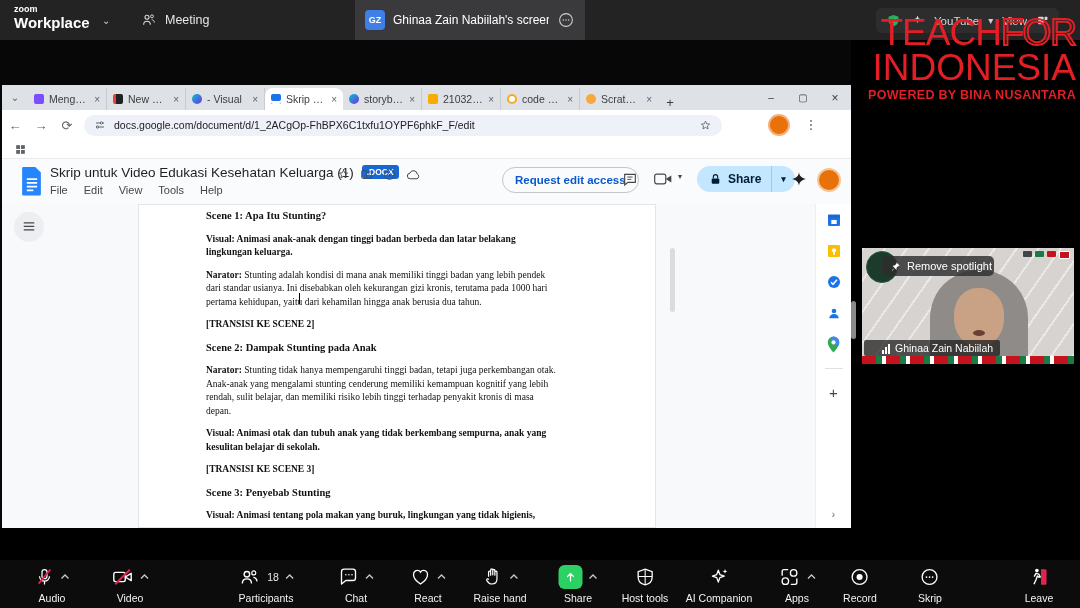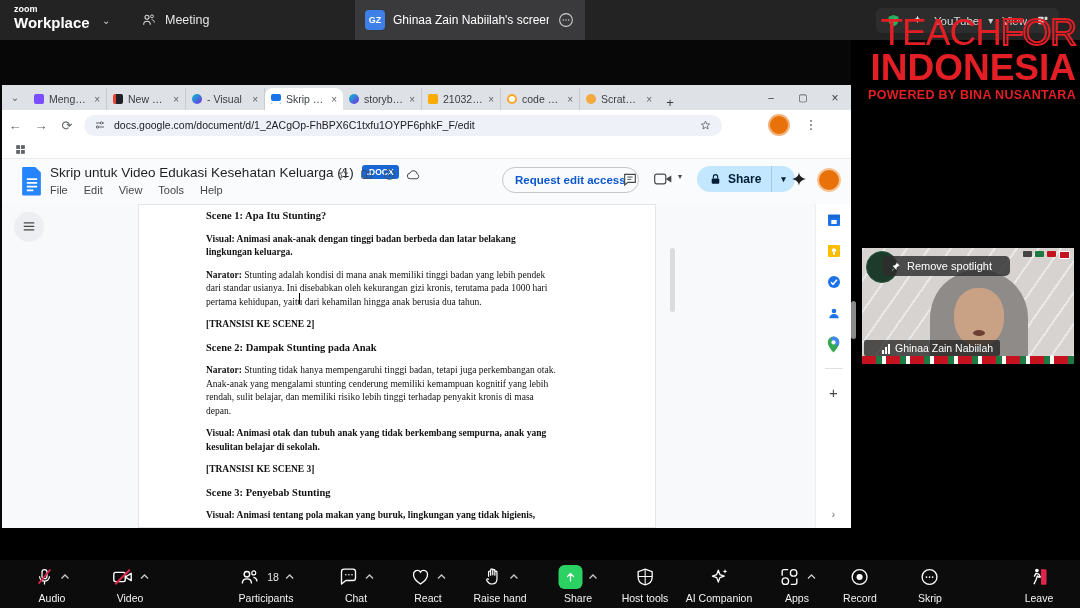--- a/index.html
+++ b/index.html
@@ -14,21 +14,21 @@
   .tb-chev{color:#cfcfcf;font-size:10px;}
   .meeting-tab{left:140px;top:0;height:40px;display:flex;align-items:center;gap:7px;color:#e6e6e6;font-size:12.5px;}
   .screen-tab{left:355px;top:0;height:40px;width:210px;background:#3a3a3c;display:flex;align-items:center;gap:8px;padding:0 10px;color:#fff;font-size:12px;}
   .gz-avatar{width:20px;height:20px;border-radius:4px;background:#3f7fe8;color:#fff;font-size:9px;font-weight:700;display:flex;align-items:center;justify-content:center;}
   .topbar-right{left:876px;top:8px;height:25px;background:#2d2d2d;border-radius:6px;display:flex;align-items:center;gap:9px;padding:0 10px;color:#d8d8d8;font-size:11.5px;}
   
   #tfi-logo{right:4px;top:14px;width:240px;text-align:right;z-index:60;line-height:1;pointer-events:none;}
   #tfi-logo .l1{font-size:37px;font-weight:400;letter-spacing:-1px;}
   #tfi-logo .solid{color:#e31e25;}
   #tfi-logo .outline{color:transparent;-webkit-text-stroke:2px #e31e25;}
-  #tfi-logo .l2{font-size:37px;font-weight:700;color:#e31e25;letter-spacing:0px;margin-top:-2px;}
+  #tfi-logo .l2{font-size:37px;font-weight:400;color:#e31e25;letter-spacing:0px;margin-top:-2px;}
   #tfi-logo .l3{font-size:12.5px;color:#e31e25;font-weight:600;margin-top:3px;letter-spacing:.3px;}
   
   #shared-screen{left:0;top:40px;width:851px;height:488px;background:#070707;}
   #browser{left:2px;top:45px;width:849px;height:443px;background:#fff;overflow:hidden;}
   .tabstrip{left:0;top:0;width:100%;height:25px;background:#dee1e6;display:flex;align-items:flex-end;}
   .tsearch{width:26px;display:flex;align-items:center;justify-content:center;height:25px;color:#5f6368;font-size:10px;}
   .tab{height:22px;display:flex;align-items:center;gap:5px;padding:0 6px;font-size:10.5px;color:#3c4043;width:66px;border-right:1px solid #c8cbd0;}
   .tab .lbl{white-space:nowrap;overflow:hidden;text-overflow:ellipsis;flex:1;}
   .tab.active{background:#fff;border-radius:8px 8px 0 0;border-right:none;}
   .fav{width:10px;height:10px;border-radius:2px;flex:0 0 auto;}
@@ -72,21 +72,21 @@
   .video-inner{left:6px;top:6px;width:212px;height:116px;background:#d6d3d0;overflow:hidden;
       background-image:repeating-linear-gradient(125deg,rgba(255,255,255,.5) 0 2px,transparent 2px 18px);}
   .hijab{left:68px;top:22px;width:98px;height:110px;background:#8f8b89;border-radius:48px 48px 18px 18px;}
   .face{left:92px;top:40px;width:50px;height:58px;background:#c9a286;border-radius:46%;}
   .mouth{left:111px;top:82px;width:12px;height:6px;background:#6b3f34;border-radius:50%;}
   .v-banner{left:0;bottom:0;width:100%;height:8px;background:
       repeating-linear-gradient(90deg,#c4121f 0 14px,#1e7a43 14px 20px,#fff 20px 24px);}
   .v-logos{right:4px;top:3px;display:flex;gap:3px;}
   .v-logos i{display:block;width:9px;height:6px;border-radius:1px;}
   .spot-circle{left:4px;top:3px;width:30px;height:30px;border-radius:50%;background:#1c3b2b;border:1px solid #2c5a41;}
-  .spot-pill{left:20px;top:8px;height:20px;background:rgba(45,45,45,.82);border-radius:5px;display:flex;align-items:center;gap:6px;padding:0 18px 0 8px;color:#fff;font-size:11px;}
+  .spot-pill{left:20px;top:8px;height:20px;background:rgba(45,45,45,.82);border-radius:5px;display:flex;align-items:center;gap:6px;padding:0 2px 0 8px;color:#fff;font-size:11px;}
   .name-tag{left:2px;bottom:8px;height:16px;background:rgba(25,25,25,.72);display:flex;align-items:center;gap:4px;padding:0 7px 0 18px;color:#fff;font-size:10.5px;border-radius:2px;}
   .sig i{display:inline-block;width:2px;margin-right:1px;background:#fff;vertical-align:bottom;}
   #drag-handle{left:851px;top:301px;width:5px;height:38px;background:#8a8a8a;border-radius:3px;}
   
   #bottom-toolbar{left:0;top:560px;width:1080px;height:48px;background:#0c0c0c;}
   .tb-item{position:absolute;top:4px;transform:translateX(-50%);display:flex;flex-direction:column;align-items:center;color:#fff;}
   .tb-iconrow{height:26px;display:flex;align-items:center;gap:6px;}
   .tb-label{font-size:10.5px;margin-top:2px;white-space:nowrap;color:#f2f2f2;}
   .tb-count{font-size:10.5px;color:#e8e8e8;}
   .share-sq{width:24px;height:24px;border-radius:6px;background:#2bd162;display:flex;align-items:center;justify-content:center;}

